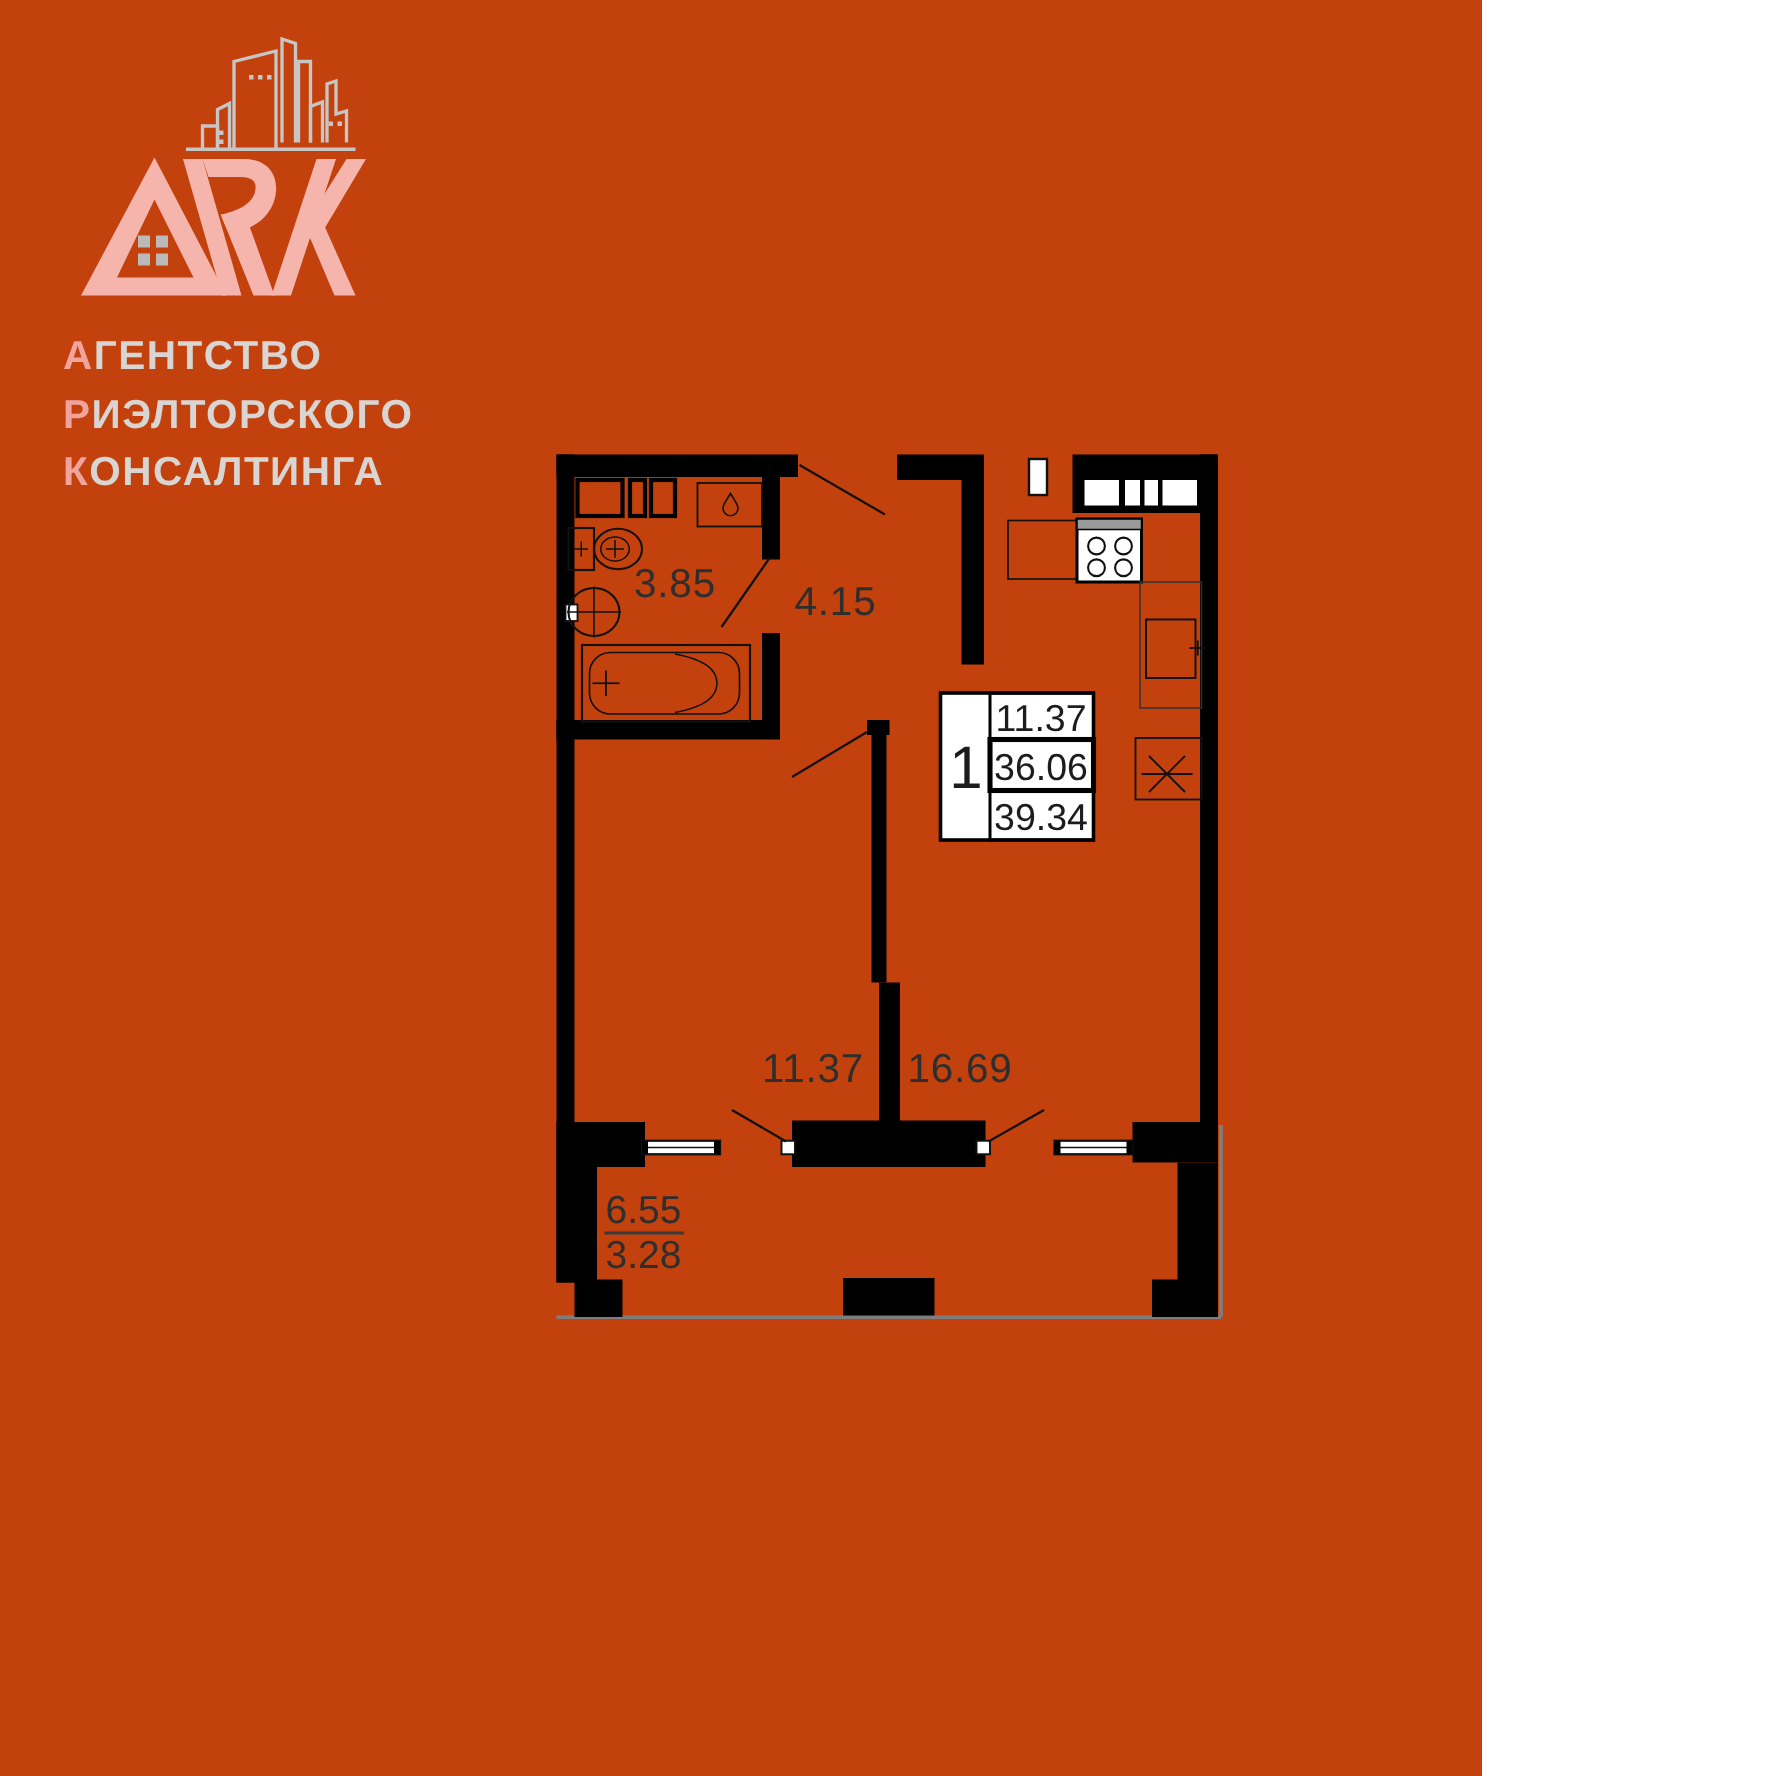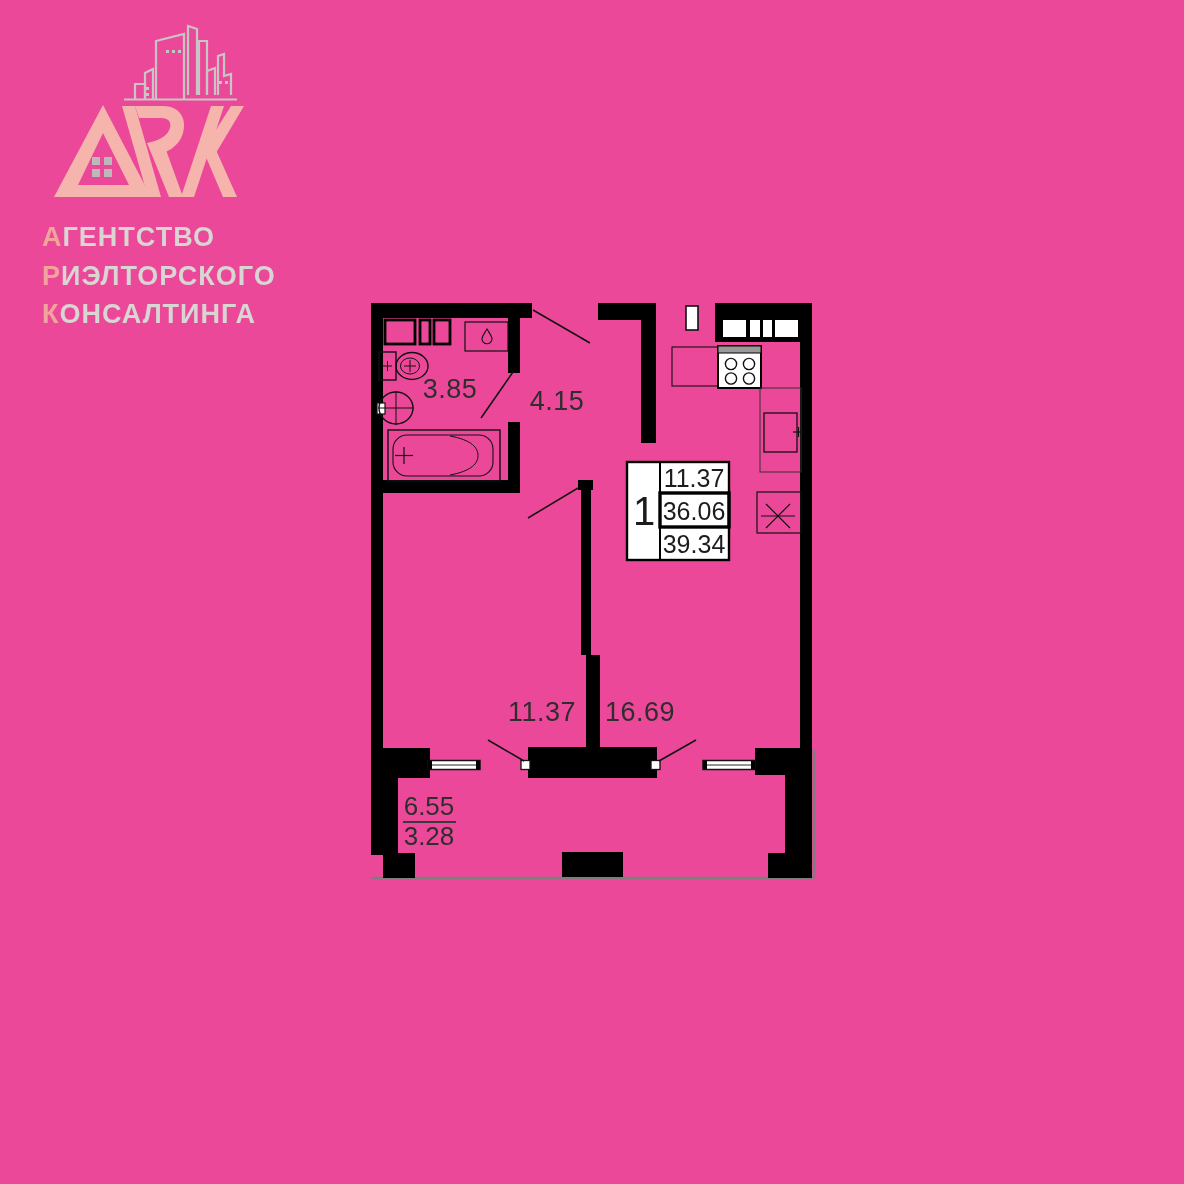--- a/index.html
+++ b/index.html
@@ -1,16 +1,16 @@
 <!DOCTYPE html>
 <html><head>
 <meta charset="utf-8">
 <style>
   html,body{margin:0;padding:0;background:#ffffff;}
-  .stage{position:relative;width:1184px;height:1184px;background:#ec4899;overflow:hidden;}
+  .stage{position:relative;width:988px;height:1184px;background:#c2410c;overflow:hidden;}
   svg{display:block;}
   
   .logo-line{font-family:"Liberation Sans",sans-serif;font-weight:bold;font-size:27px;letter-spacing:1px;fill:#d8d5d3;}
   .logo-accent{fill:#f0a49b;}
   
   .area-label{font-family:"Liberation Sans",sans-serif;font-weight:300;font-size:27px;fill:#2e2e2e;letter-spacing:0.5px;}
   .frac-label{font-family:"Liberation Sans",sans-serif;font-weight:300;font-size:26px;fill:#2e2e2e;}
   .tbl-num{font-family:"Liberation Sans",sans-serif;font-weight:300;font-size:25px;fill:#1c1c1c;}
   .tbl-one{font-family:"Liberation Sans",sans-serif;font-weight:300;font-size:40px;fill:#1c1c1c;}
   .wall{fill:#000000;stroke:none;}

